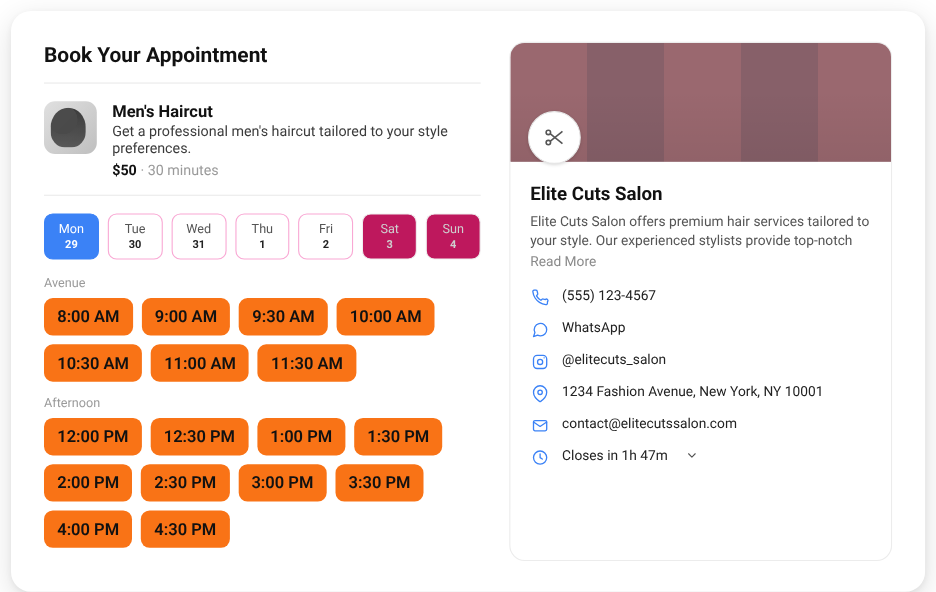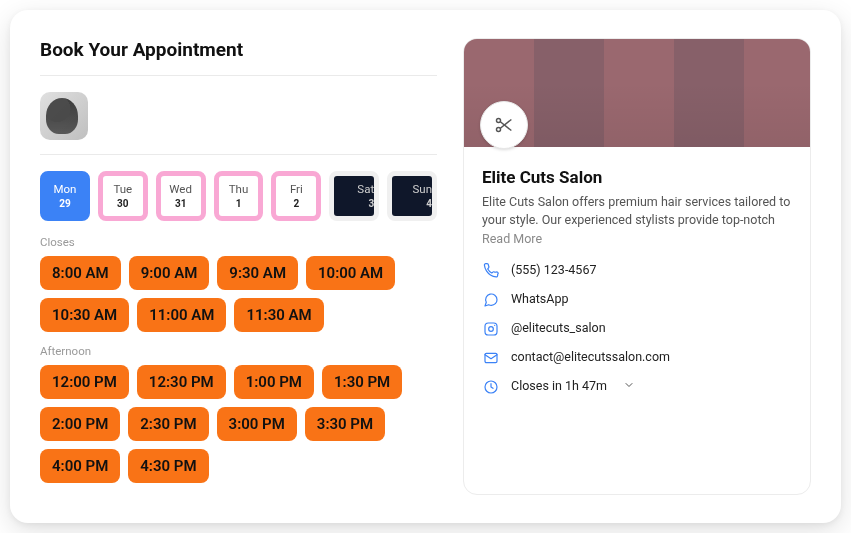--- a/index.html
+++ b/index.html
@@ -58,28 +58,28 @@
   .nav-arrows { display:flex; gap: 12px; }
   .arrow-btn {
     width: 20px; height: 20px; display:flex; align-items:center; justify-content:center;
     cursor:pointer; color:#222;
   }
 
   .days {
     display:flex; gap: 8px; margin-bottom: 14px;
   }
   .day {
-    flex:1; text-align:center; border:5px solid #f9a8d4; border-radius:8px;
+    flex:1; text-align:center; border:1px solid #f9a8d4; border-radius:8px;
     padding: 6px 0 7px; cursor:pointer; background:#fff;
   }
   .day .dow { font-size: 11.5px; color:#555; margin-bottom:2px; }
   .day .num { font-size: 10px; font-weight:700; color:#222; }
   .day.selected { background:#3b82f6; border-color:#3b82f6; }
   .day.selected .dow, .day.selected .num { color:#fff; }
-  .day.disabled { background:#0f172a; border-color:#f0f0f0; cursor:default;text-align:right; }
+  .day.disabled { background:#be185d; border-color:#f0f0f0; cursor:default; }
   .day.disabled .dow, .day.disabled .num { color:#cfcfcf; }
 
   .section-label { font-size: 11.5px; color:#9a9a9a; margin: 4px 0 7px; }
   .slots { display:flex; flex-wrap:wrap; gap:8px 8px; margin-bottom: 12px; }
   .slot {
     min-width: 78px;
     padding: 8px 12px;
     background:#f97316;
     border-radius:8px;
     font-size:15px;
@@ -129,20 +129,29 @@
 <body>
 
 <div class="card">
 
   <div class="left">
     <h1 class="page-title">Book Your Appointment</h1>
     <div class="divider"></div>
 
     <div class="service">
       <div class="service-thumb"></div>
+      <div>
+        <div class="service-title">Men's Haircut</div>
+        <div class="service-desc">Get a professional men's haircut tailored to your style preferences.</div>
+        <div class="service-meta">
+          <span class="service-price">$50</span>
+          <span class="service-sep">·</span>
+          <span class="service-dur">30 minutes</span>
+        </div>
+      </div>
     </div>
 
     <div class="divider"></div>
 
 
     <div class="days" id="days">
         <div class="day selected">
           <div class="dow">Mon</div>
           <div class="num">29</div>
         </div>
@@ -165,21 +174,21 @@
         <div class="day disabled">
           <div class="dow">Sat</div>
           <div class="num">3</div>
         </div>
         <div class="day disabled">
           <div class="dow">Sun</div>
           <div class="num">4</div>
         </div>
       </div>
 
-    <div class="section-label">Closes</div>
+    <div class="section-label">Avenue</div>
     <div class="slots" id="morning-slots">
         <div class="slot">8:00 AM</div>
         <div class="slot">9:00 AM</div>
         <div class="slot">9:30 AM</div>
         <div class="slot">10:00 AM</div>
         <div class="slot">10:30 AM</div>
         <div class="slot">11:00 AM</div>
         <div class="slot">11:30 AM</div>
       </div>
 
@@ -238,20 +247,29 @@
           <span class="ic">
             <svg width="16" height="16" viewBox="0 0 24 24" fill="none" stroke="currentColor" stroke-width="1.8" stroke-linecap="round" stroke-linejoin="round">
                 <rect x="3" y="3" width="18" height="18" rx="5"></rect>
                 <circle cx="12" cy="12" r="3.5"></circle>
                 <circle cx="17.5" cy="6.5" r="1" fill="currentColor" stroke="none"></circle>
               </svg>
           </span>
           <span class="txt">@elitecuts_salon</span>
         </div>
 
+        <div class="contact-row">
+          <span class="ic">
+            <svg width="16" height="16" viewBox="0 0 24 24" fill="none" stroke="currentColor" stroke-width="1.8" stroke-linecap="round" stroke-linejoin="round">
+                <path d="M21 10c0 7-9 13-9 13s-9-6-9-13a9 9 0 0 1 18 0z"></path>
+                <circle cx="12" cy="10" r="3"></circle>
+              </svg>
+          </span>
+          <span class="txt">1234 Fashion Avenue, New York, NY 10001</span>
+        </div>
 
         <div class="contact-row">
           <span class="ic">
             <svg width="16" height="16" viewBox="0 0 24 24" fill="none" stroke="currentColor" stroke-width="1.8" stroke-linecap="round" stroke-linejoin="round">
                 <rect x="3" y="5" width="18" height="14" rx="2"></rect>
                 <polyline points="3 7 12 13 21 7"></polyline>
               </svg>
           </span>
           <span class="txt">contact@elitecutssalon.com</span>
         </div>

